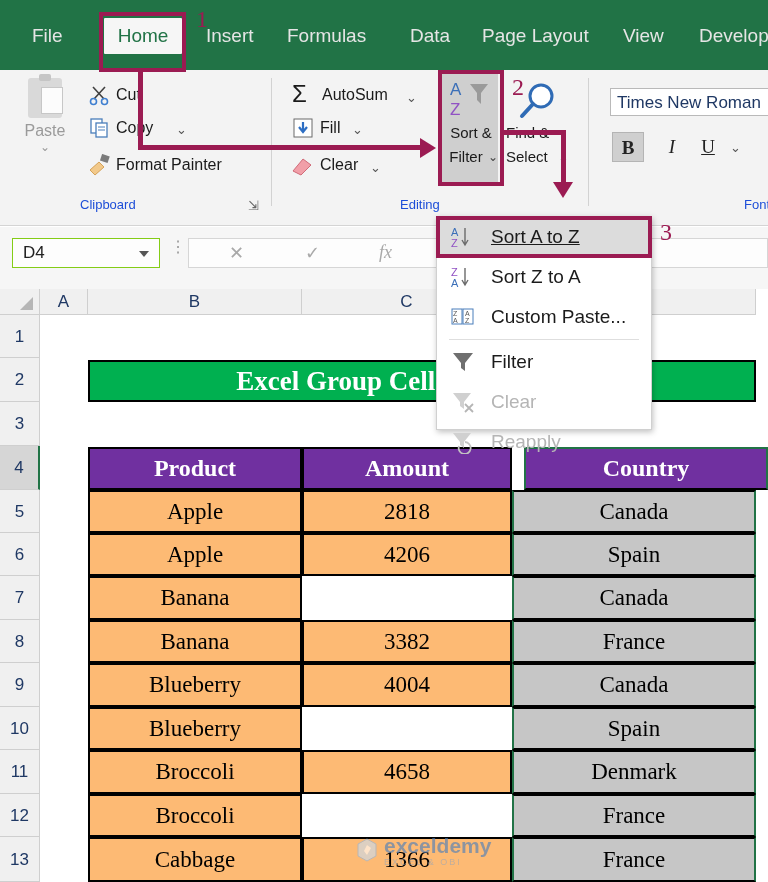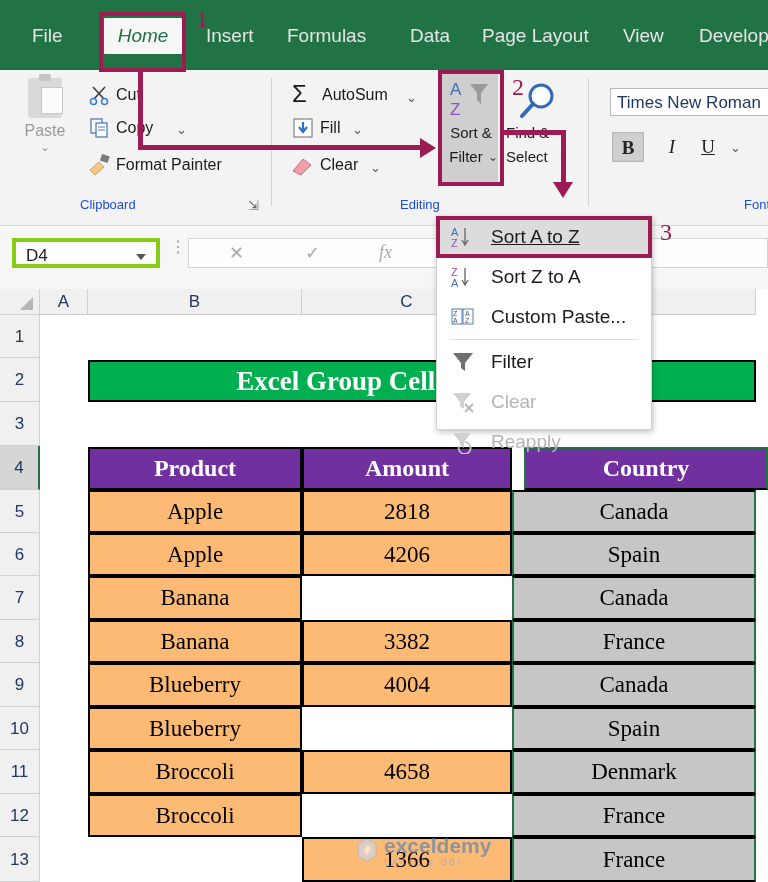--- a/index.html
+++ b/index.html
@@ -69,21 +69,21 @@
   .fmt-btn {
     position: absolute; width: 32px; height: 30px; text-align:center;
     line-height: 30px; font-size: 19px; color: #222;
   }
   .fmt-btn.on { background: #cfcfcf; border: 1px solid #b4b4b4; }
 
   
   .fbar { position: absolute; left:0; top: 227px; width: 768px; height: 62px; background:#f6f6f6; }
   .namebox {
     position: absolute; left: 12px; top: 238px; width: 148px; height: 30px;
-    background: #fdfdfd; border: 4px solid #84cc16;
+    background: #fdfdfd; border: 1px solid #84cc16;
     font-size: 17px; color: #222; line-height: 28px; padding-left: 10px;
   }
   .namebox-arrow {
     position: absolute; right: 10px; top: 12px;
     width: 0; height: 0; border-left: 5px solid transparent;
     border-right: 5px solid transparent; border-top: 6px solid #555;
   }
   .kebab { position:absolute; left: 170px; top: 243px; font-size: 16px; color:#9a9a9a; letter-spacing:0; line-height:7px;}
   .fbox {
     position: absolute; left: 188px; top: 238px; width: 420px; height: 30px;
@@ -166,21 +166,21 @@
   .wm-t2 { position:absolute; left:44px; top:25px; font-size:9px; color:#9aa6b5; letter-spacing:2px;}
   .wm-hex { position:absolute; left:16px; top:6px; width:22px; height:24px; }
 </style>
 </head>
 <body>
 
 <div id="app">
 
   <div class="ribbon-tabs">
     <div class="tab" style="left:26px;">File</div>
-    <div class="tab active" style="left:104px; width:78px; text-align:center;font-style:italic;">Home</div>
+    <div class="tab active" style="left:104px; width:78px; text-align:center;">Home</div>
     <div class="tab" style="left:200px;">Insert</div>
     <div class="tab" style="left:281px;">Formulas</div>
     <div class="tab" style="left:404px;">Data</div>
     <div class="tab" style="left:476px;">Page Layout</div>
     <div class="tab" style="left:617px;">View</div>
     <div class="tab" style="left:693px;">Developer</div>
   </div>
 
   <div class="ribbon-body">
 
@@ -327,20 +327,21 @@
     <div class="td" style="left:88px;  top:418px; width:214px; height:43px;">Blueberry</div>
     <div class="td gray" style="left:512px; top:418px; width:244px; height:43px;">Spain</div>
 
     <div class="td" style="left:88px;  top:461px; width:214px; height:44px;">Broccoli</div>
     <div class="td" style="left:302px; top:461px; width:210px; height:44px;">4658</div>
     <div class="td gray" style="left:512px; top:461px; width:244px; height:44px;">Denmark</div>
 
     <div class="td" style="left:88px;  top:505px; width:214px; height:43px;">Broccoli</div>
     <div class="td gray" style="left:512px; top:505px; width:244px; height:43px;">France</div>
 
+    <div class="td" style="left:88px;  top:548px; width:214px; height:45px;">Cabbage</div>
     <div class="td" style="left:302px; top:548px; width:210px; height:45px;">1366</div>
     <div class="td gray" style="left:512px; top:548px; width:244px; height:45px;">France</div>
   </div>
 
   <div class="wm">
     <svg class="wm-hex" width="22" height="24" viewBox="0 0 22 24">
       <path d="M11 1 L20 6 L20 18 L11 23 L2 18 L2 6 Z" fill="#c9dcf0" stroke="#8fb4dd" stroke-width="1"></path>
       <path d="M11 7 L15 10 L11 17 L8 13 Z" fill="#ffffff"></path>
     </svg>
     <div class="wm-t1">exceldemy</div>

